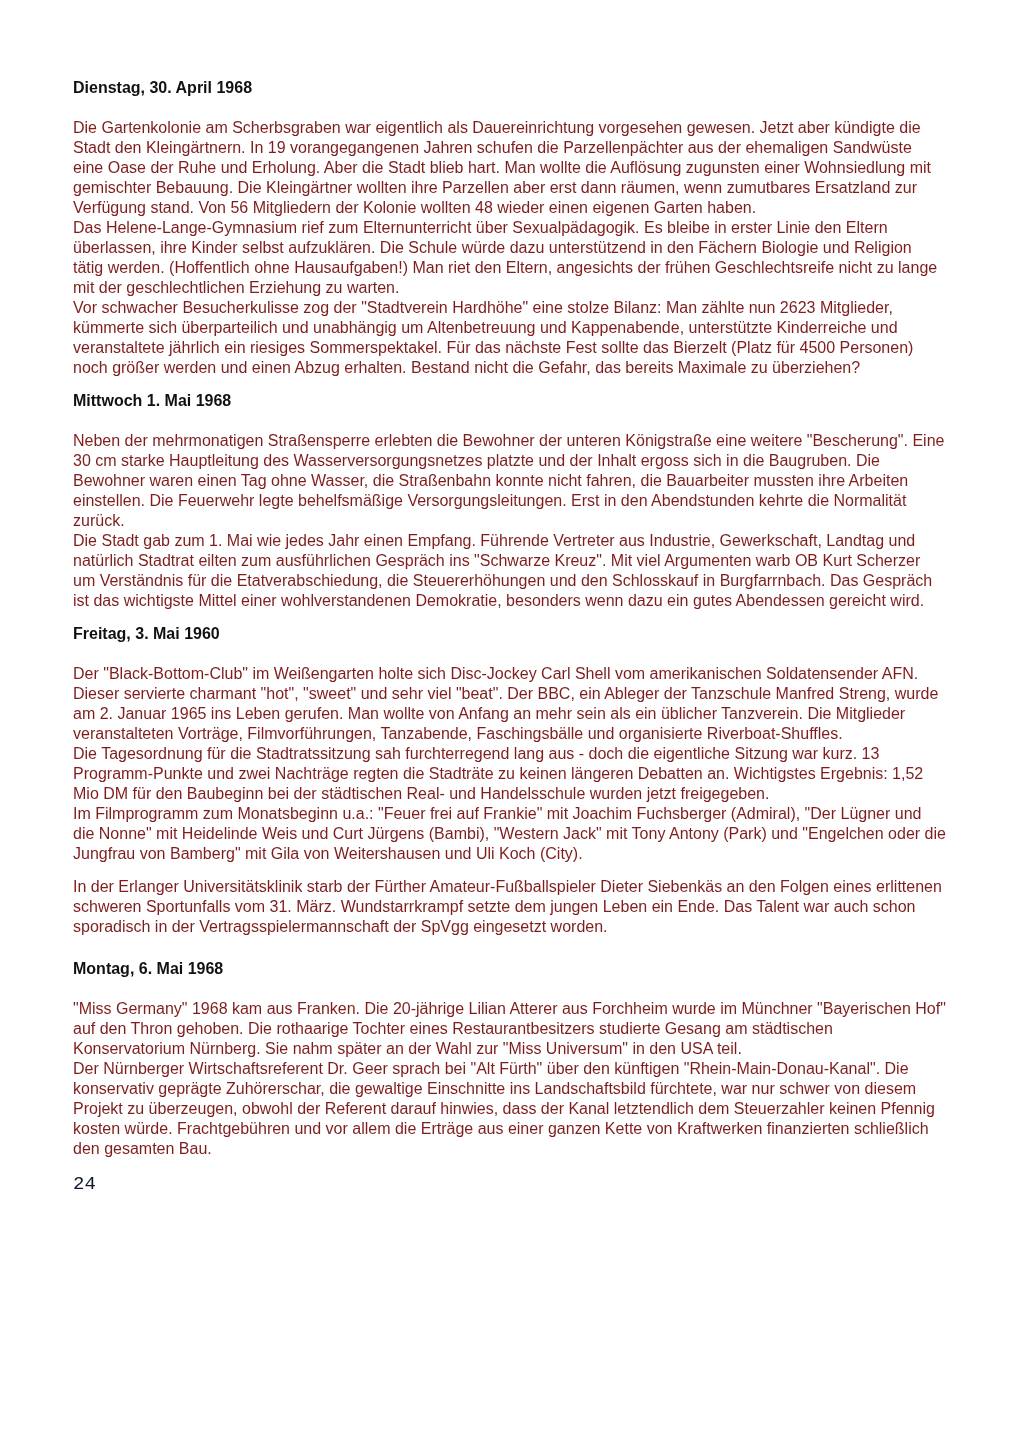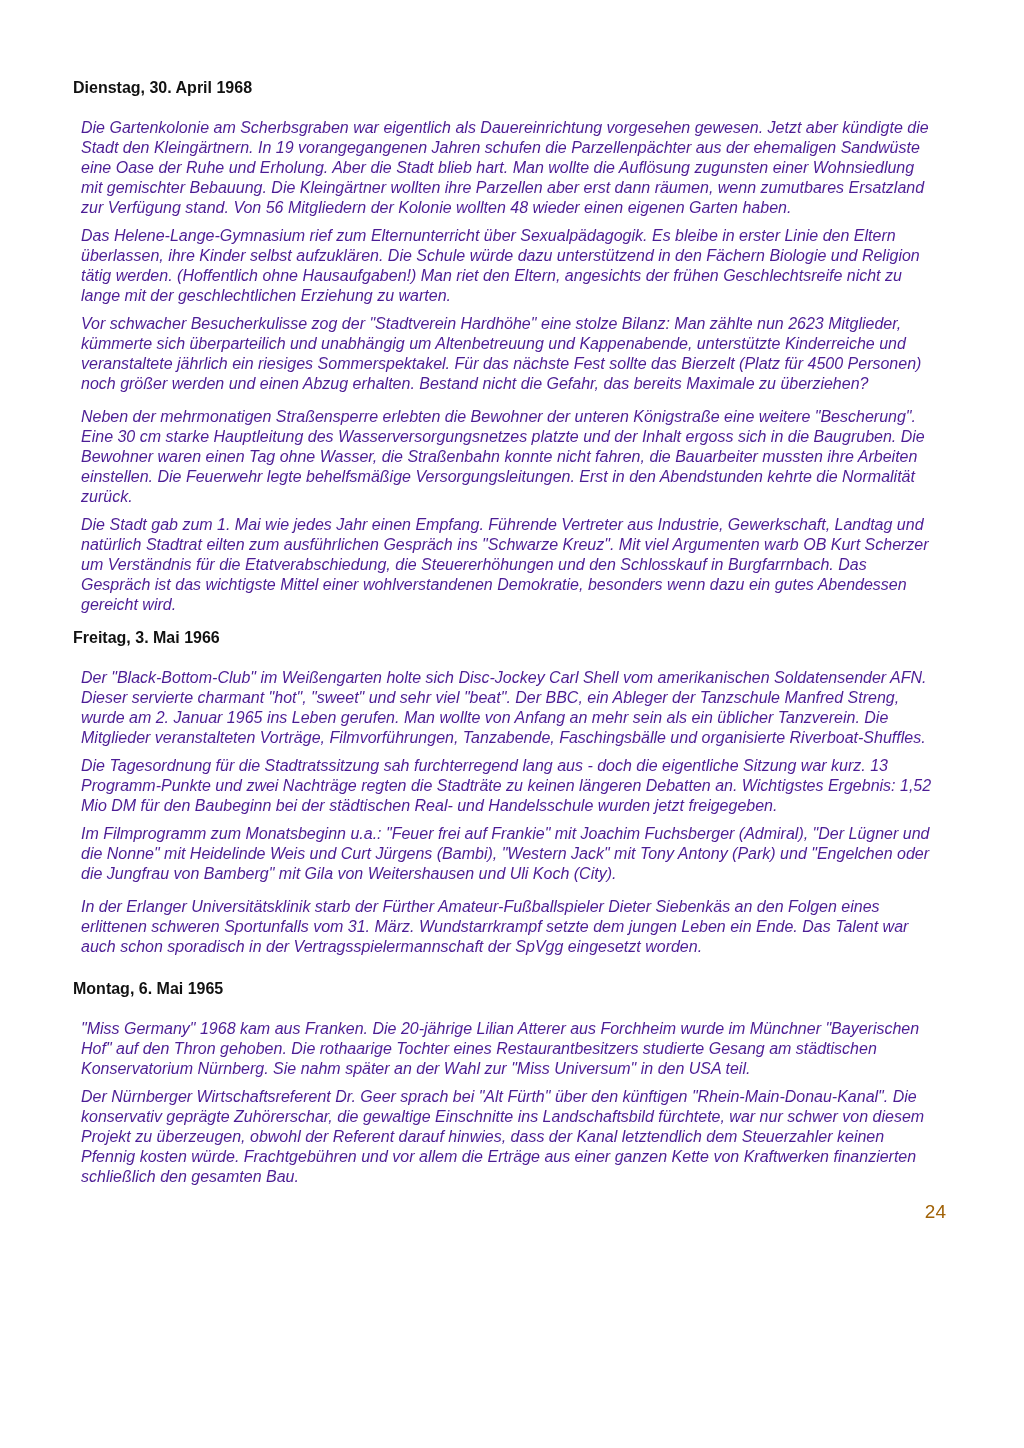--- a/index.html
+++ b/index.html
@@ -31,62 +31,62 @@
     margin-top: 22px;
   }
   .section h2 {
     font-size: 16px;
     line-height: 20px;
     font-weight: bold;
     margin: 0 0 20px 0;
     color: #111111;
   }
   .section p {
-    margin: 8px;
-    color: #4c1d95;
-    font-style: italic;
+    margin: 0;
+    color: #7f1d1d;
   }
   .page-number {
-    text-align: right;
-    font-family: Liberation Sans, sans-serif;
+    text-align: left;
+    font-family: Liberation Mono, monospace;
     font-size: 19px;
     line-height: 24px;
     margin-top: 1px;
-    color: #a16207;
+    color: #0f172a;
   }
 </style>
 </head>
 <body>
 
 <div class="page">
 
   <section class="section">
     <h2>Dienstag, 30. April 1968</h2>
     <p>Die Gartenkolonie am Scherbsgraben war eigentlich als Dauereinrichtung vorgesehen gewesen. Jetzt aber kündigte die Stadt den Kleingärtnern. In 19 vorangegangenen Jahren schufen die Parzellenpächter aus der ehemaligen Sandwüste eine Oase der Ruhe und Erholung. Aber die Stadt blieb hart. Man wollte die Auflösung zugunsten einer Wohnsiedlung mit gemischter Bebauung. Die Kleingärtner wollten ihre Parzellen aber erst dann räumen, wenn zumutbares Ersatzland zur Verfügung stand. Von 56 Mitgliedern der Kolonie wollten 48 wieder einen eigenen Garten haben.</p>
     <p>Das Helene-Lange-Gymnasium rief zum Elternunterricht über Sexualpädagogik. Es bleibe in erster Linie den Eltern überlassen, ihre Kinder selbst aufzuklären. Die Schule würde dazu unterstützend in den Fächern Biologie und Religion tätig werden. (Hoffentlich ohne Hausaufgaben!) Man riet den Eltern, angesichts der frühen Geschlechtsreife nicht zu lange mit der geschlechtlichen Erziehung zu warten.</p>
     <p>Vor schwacher Besucherkulisse zog der "Stadtverein Hardhöhe" eine stolze Bilanz: Man zählte nun 2623 Mitglieder, kümmerte sich überparteilich und unabhängig um Altenbetreuung und Kappenabende, unterstützte Kinderreiche und veranstaltete jährlich ein riesiges Sommerspektakel. Für das nächste Fest sollte das Bierzelt (Platz für 4500 Personen) noch größer werden und einen Abzug erhalten. Bestand nicht die Gefahr, das bereits Maximale zu überziehen?</p>
   </section>
 
   <section class="section">
+    <h2>Mittwoch 1. Mai 1968</h2>
     <p>Neben der mehrmonatigen Straßensperre erlebten die Bewohner der unteren Königstraße eine weitere "Bescherung". Eine 30 cm starke Hauptleitung des Wasserversorgungsnetzes platzte und der Inhalt ergoss sich in die Baugruben. Die Bewohner waren einen Tag ohne Wasser, die Straßenbahn konnte nicht fahren, die Bauarbeiter mussten ihre Arbeiten einstellen. Die Feuerwehr legte behelfsmäßige Versorgungsleitungen. Erst in den Abendstunden kehrte die Normalität zurück.</p>
     <p>Die Stadt gab zum 1. Mai wie jedes Jahr einen Empfang. Führende Vertreter aus Industrie, Gewerkschaft, Landtag und natürlich Stadtrat eilten zum ausführlichen Gespräch ins "Schwarze Kreuz". Mit viel Argumenten warb OB Kurt Scherzer um Verständnis für die Etatverabschiedung, die Steuererhöhungen und den Schlosskauf in Burgfarrnbach. Das Gespräch ist das wichtigste Mittel einer wohlverstandenen Demokratie, besonders wenn dazu ein gutes Abendessen gereicht wird.</p>
   </section>
 
   <section class="section">
-    <h2>Freitag, 3. Mai 1966</h2>
+    <h2>Freitag, 3. Mai 1960</h2>
     <p>Der "Black-Bottom-Club" im Weißengarten holte sich Disc-Jockey Carl Shell vom amerikanischen Soldatensender AFN. Dieser servierte charmant "hot", "sweet" und sehr viel "beat". Der BBC, ein Ableger der Tanzschule Manfred Streng, wurde am 2. Januar 1965 ins Leben gerufen. Man wollte von Anfang an mehr sein als ein üblicher Tanzverein. Die Mitglieder veranstalteten Vorträge, Filmvorführungen, Tanzabende, Faschingsbälle und organisierte Riverboat-Shuffles.</p>
     <p>Die Tagesordnung für die Stadtratssitzung sah furchterregend lang aus - doch die eigentliche Sitzung war kurz. 13 Programm-Punkte und zwei Nachträge regten die Stadträte zu keinen längeren Debatten an. Wichtigstes Ergebnis: 1,52 Mio DM für den Baubeginn bei der städtischen Real- und Handelsschule wurden jetzt freigegeben.</p>
     <p>Im Filmprogramm zum Monatsbeginn u.a.: "Feuer frei auf Frankie" mit Joachim Fuchsberger (Admiral), "Der Lügner und die Nonne" mit Heidelinde Weis und Curt Jürgens (Bambi), "Western Jack" mit Tony Antony (Park) und "Engelchen oder die Jungfrau von Bamberg" mit Gila von Weitershausen und Uli Koch (City).</p>
   </section>
 
   <section class="section">
     <p>In der Erlanger Universitätsklinik starb der Fürther Amateur-Fußballspieler Dieter Siebenkäs an den Folgen eines erlittenen schweren Sportunfalls vom 31. März. Wundstarrkrampf setzte dem jungen Leben ein Ende. Das Talent war auch schon sporadisch in der Vertragsspielermannschaft der SpVgg eingesetzt worden.</p>
   </section>
 
   <section class="section extra-gap">
-    <h2>Montag, 6. Mai 1965</h2>
+    <h2>Montag, 6. Mai 1968</h2>
     <p>"Miss Germany" 1968 kam aus Franken. Die 20-jährige Lilian Atterer aus Forchheim wurde im Münchner "Bayerischen Hof" auf den Thron gehoben. Die rothaarige Tochter eines Restaurantbesitzers studierte Gesang am städtischen Konservatorium Nürnberg. Sie nahm später an der Wahl zur "Miss Universum" in den USA teil.</p>
     <p>Der Nürnberger Wirtschaftsreferent Dr. Geer sprach bei "Alt Fürth" über den künftigen "Rhein-Main-Donau-Kanal". Die konservativ geprägte Zuhörerschar, die gewaltige Einschnitte ins Landschaftsbild fürchtete, war nur schwer von diesem Projekt zu überzeugen, obwohl der Referent darauf hinwies, dass der Kanal letztendlich dem Steuerzahler keinen Pfennig kosten würde. Frachtgebühren und vor allem die Erträge aus einer ganzen Kette von Kraftwerken finanzierten schließlich den gesamten Bau.</p>
   </section>
 
   <div class="page-number">24</div>
 
 </div>
 
 </body></html>

